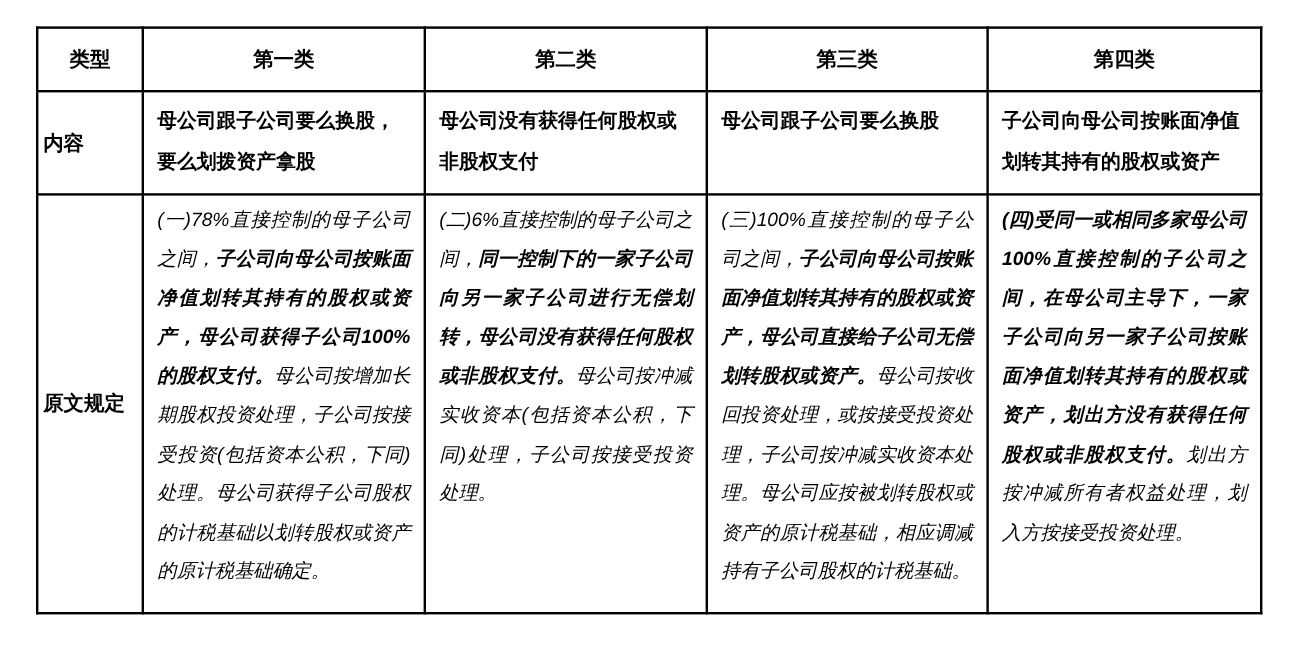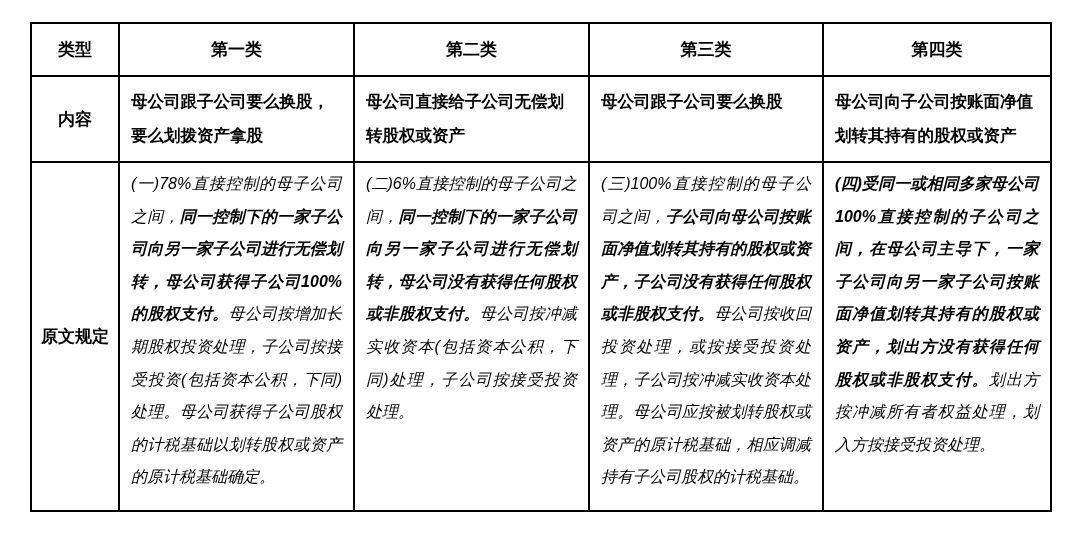--- a/index.html
+++ b/index.html
@@ -29,21 +29,20 @@
   tr.header-row { height: 53px; }
   tr.content-row { height: 86px; }
   tr.regulation-row { height: 349px; }
   td.header-cell {
     text-align: center;
     vertical-align: middle;
     font-weight: bold;
     font-size: 17px;
   }
   td.label-cell {
-    text-align: center;
     vertical-align: middle;
     font-weight: bold;
     font-size: 17px;
     padding: 4px 4px;
   }
   td.content-cell {
     font-weight: bold;
     font-size: 16.5px;
     line-height: 34px;
     text-align: left;
@@ -78,26 +77,26 @@
         <tr class="header-row">
       <td class="header-cell">类型</td>
       <td class="header-cell">第一类</td>
       <td class="header-cell">第二类</td>
       <td class="header-cell">第三类</td>
       <td class="header-cell">第四类</td>
     </tr>
     <tr class="content-row">
       <td class="label-cell">内容</td>
       <td class="content-cell">母公司跟子公司要么换股，要么划拨资产拿股</td>
-      <td class="content-cell">母公司直接给子公司无偿划转股权或资产</td>
+      <td class="content-cell">母公司没有获得任何股权或非股权支付</td>
       <td class="content-cell">母公司跟子公司要么换股</td>
-      <td class="content-cell">母公司向子公司按账面净值划转其持有的股权或资产</td>
+      <td class="content-cell">子公司向母公司按账面净值划转其持有的股权或资产</td>
     </tr>
     <tr class="regulation-row">
       <td class="label-cell">原文规定</td>
-      <td class="regulation-cell"><span>(一)78%直接控制的母子公司之间，</span><span class="seg-bold">同一控制下的一家子公司向另一家子公司进行无偿划转，母公司获得子公司100%的股权支付。</span><span>母公司按增加长期股权投资处理，子公司按接受投资(包括资本公积，下同)处理。母公司获得子公司股权的计税基础以划转股权或资产的原计税基础确定。</span></td>
+      <td class="regulation-cell"><span>(一)78%直接控制的母子公司之间，</span><span class="seg-bold">子公司向母公司按账面净值划转其持有的股权或资产，母公司获得子公司100%的股权支付。</span><span>母公司按增加长期股权投资处理，子公司按接受投资(包括资本公积，下同)处理。母公司获得子公司股权的计税基础以划转股权或资产的原计税基础确定。</span></td>
       <td class="regulation-cell"><span>(二)6%直接控制的母子公司之间，</span><span class="seg-bold">同一控制下的一家子公司向另一家子公司进行无偿划转，母公司没有获得任何股权或非股权支付。</span><span>母公司按冲减实收资本(包括资本公积，下同)处理，子公司按接受投资处理。</span></td>
-      <td class="regulation-cell"><span>(三)100%直接控制的母子公司之间，</span><span class="seg-bold">子公司向母公司按账面净值划转其持有的股权或资产，子公司没有获得任何股权或非股权支付。</span><span>母公司按收回投资处理，或按接受投资处理，子公司按冲减实收资本处理。母公司应按被划转股权或资产的原计税基础，相应调减持有子公司股权的计税基础。</span></td>
+      <td class="regulation-cell"><span>(三)100%直接控制的母子公司之间，</span><span class="seg-bold">子公司向母公司按账面净值划转其持有的股权或资产，母公司直接给子公司无偿划转股权或资产。</span><span>母公司按收回投资处理，或按接受投资处理，子公司按冲减实收资本处理。母公司应按被划转股权或资产的原计税基础，相应调减持有子公司股权的计税基础。</span></td>
       <td class="regulation-cell"><span class="seg-bold">(四)受同一或相同多家母公司100%直接控制的子公司之间，在母公司主导下，一家子公司向另一家子公司按账面净值划转其持有的股权或资产，划出方没有获得任何股权或非股权支付。</span><span>划出方按冲减所有者权益处理，划入方按接受投资处理。</span></td>
     </tr>
   </tbody>
     </table>
 </div>
 
 </body></html>

